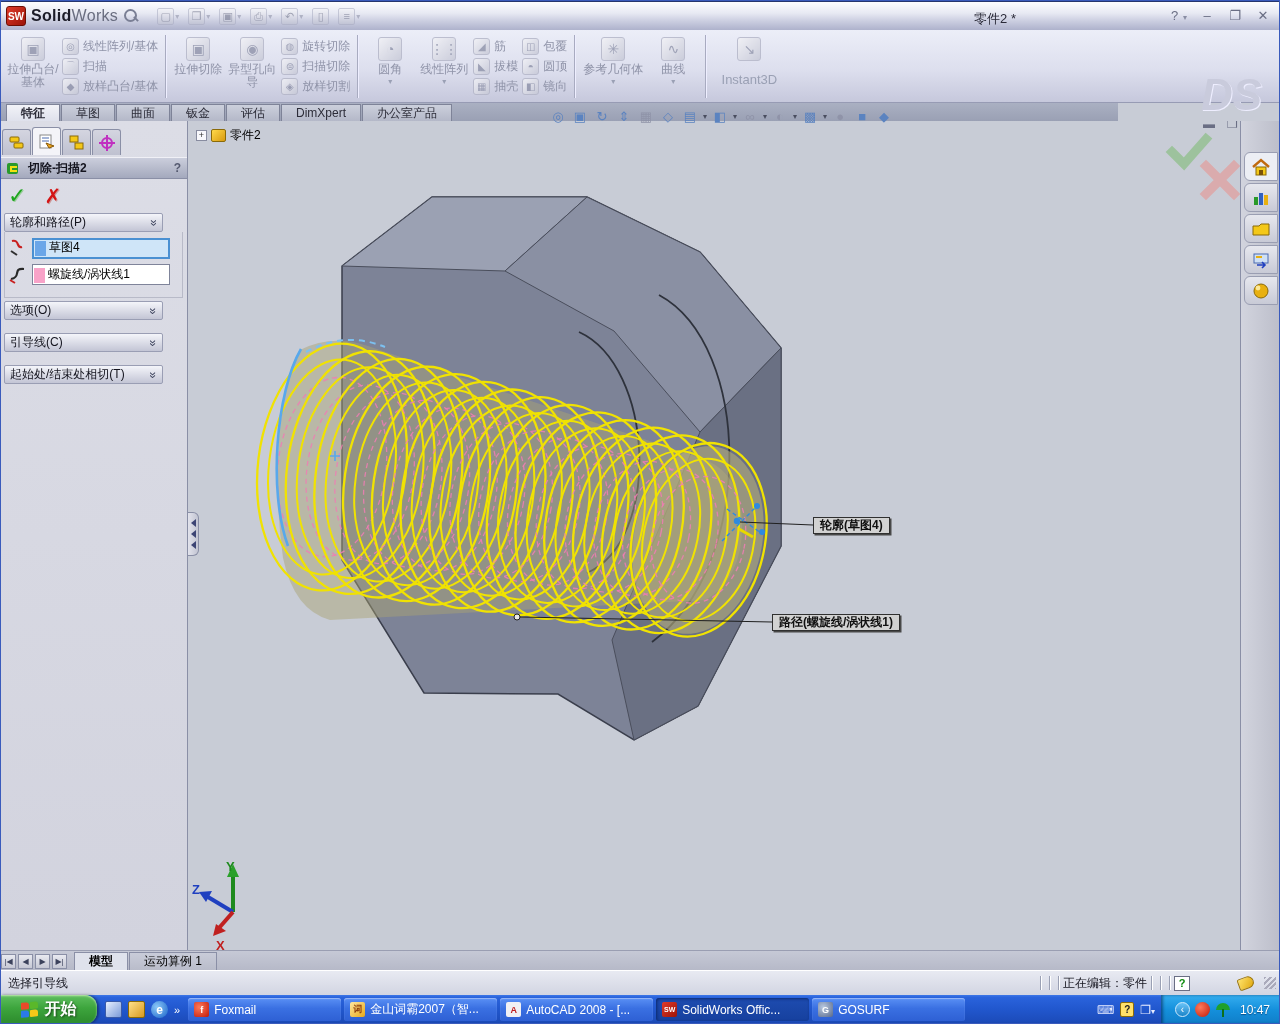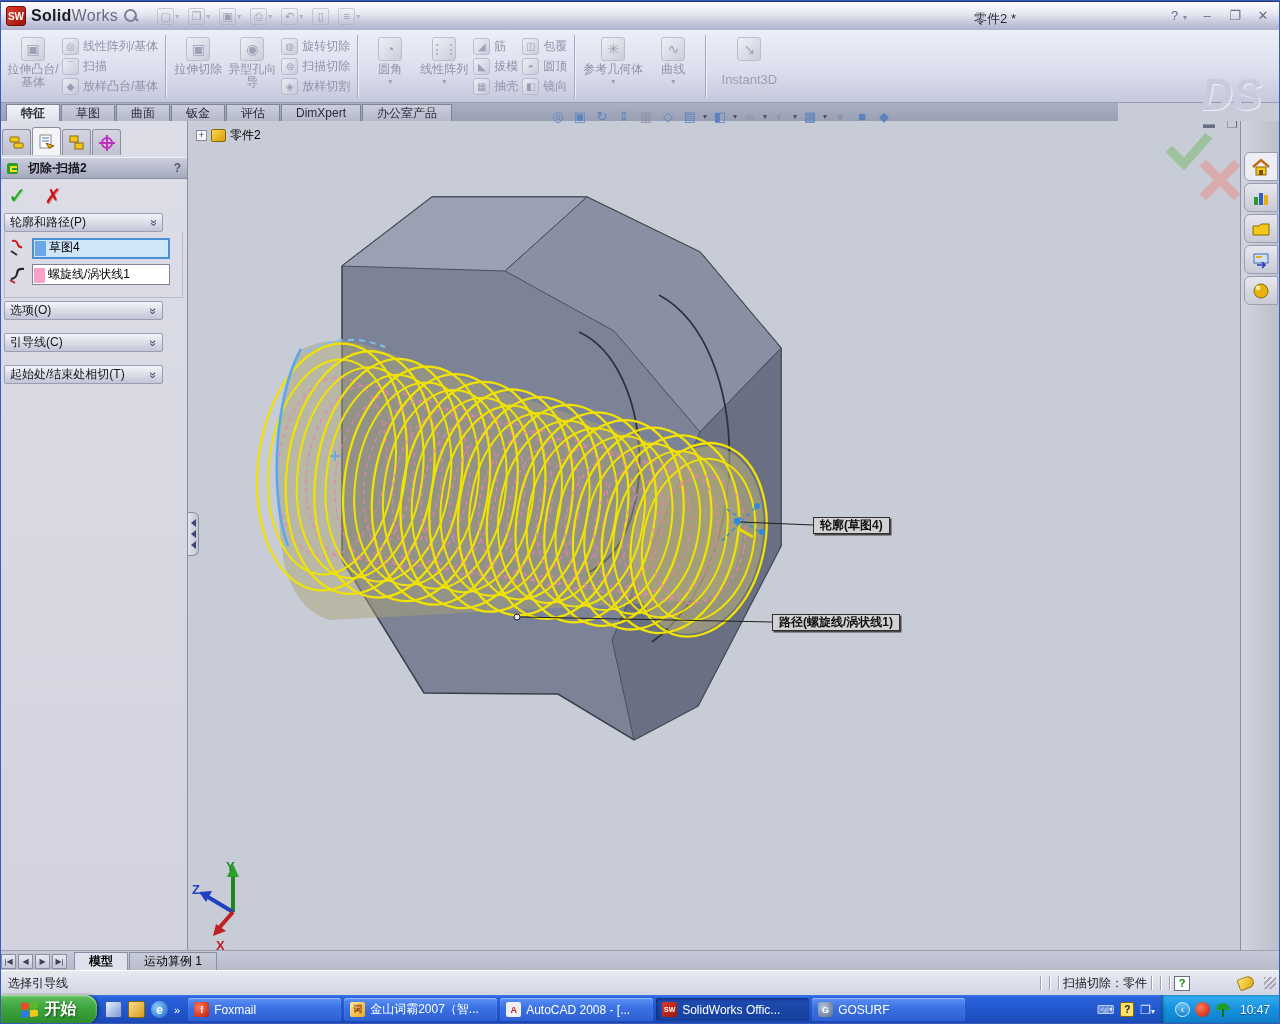--- a/index.html
+++ b/index.html
@@ -599,21 +599,21 @@
   <div class="mtab active" style="margin-left:6px">模型</div>
   <div class="mtab">运动算例 1</div>
 </div>
 
 <div id="statusbar">
   <span style="margin-left:8px">选择引导线</span>
   <div style="margin-left:auto;display:flex;align-items:center;">
     <div class="sb-sep"></div>
       <div class="sb-sep"></div>
       <div class="sb-sep"></div>
-    <span>扫描切除：零件</span>
+    <span>正在编辑：零件</span>
     <div class="sb-sep"></div>
       <div class="sb-sep"></div>
       <div class="sb-sep"></div>
     <div id="sb-help">?</div>
     <div style="width:48px"></div>
     <div id="sb-tag"></div>
     <div id="sb-grip"></div>
     <div style="width:4px"></div>
   </div>
 </div>

